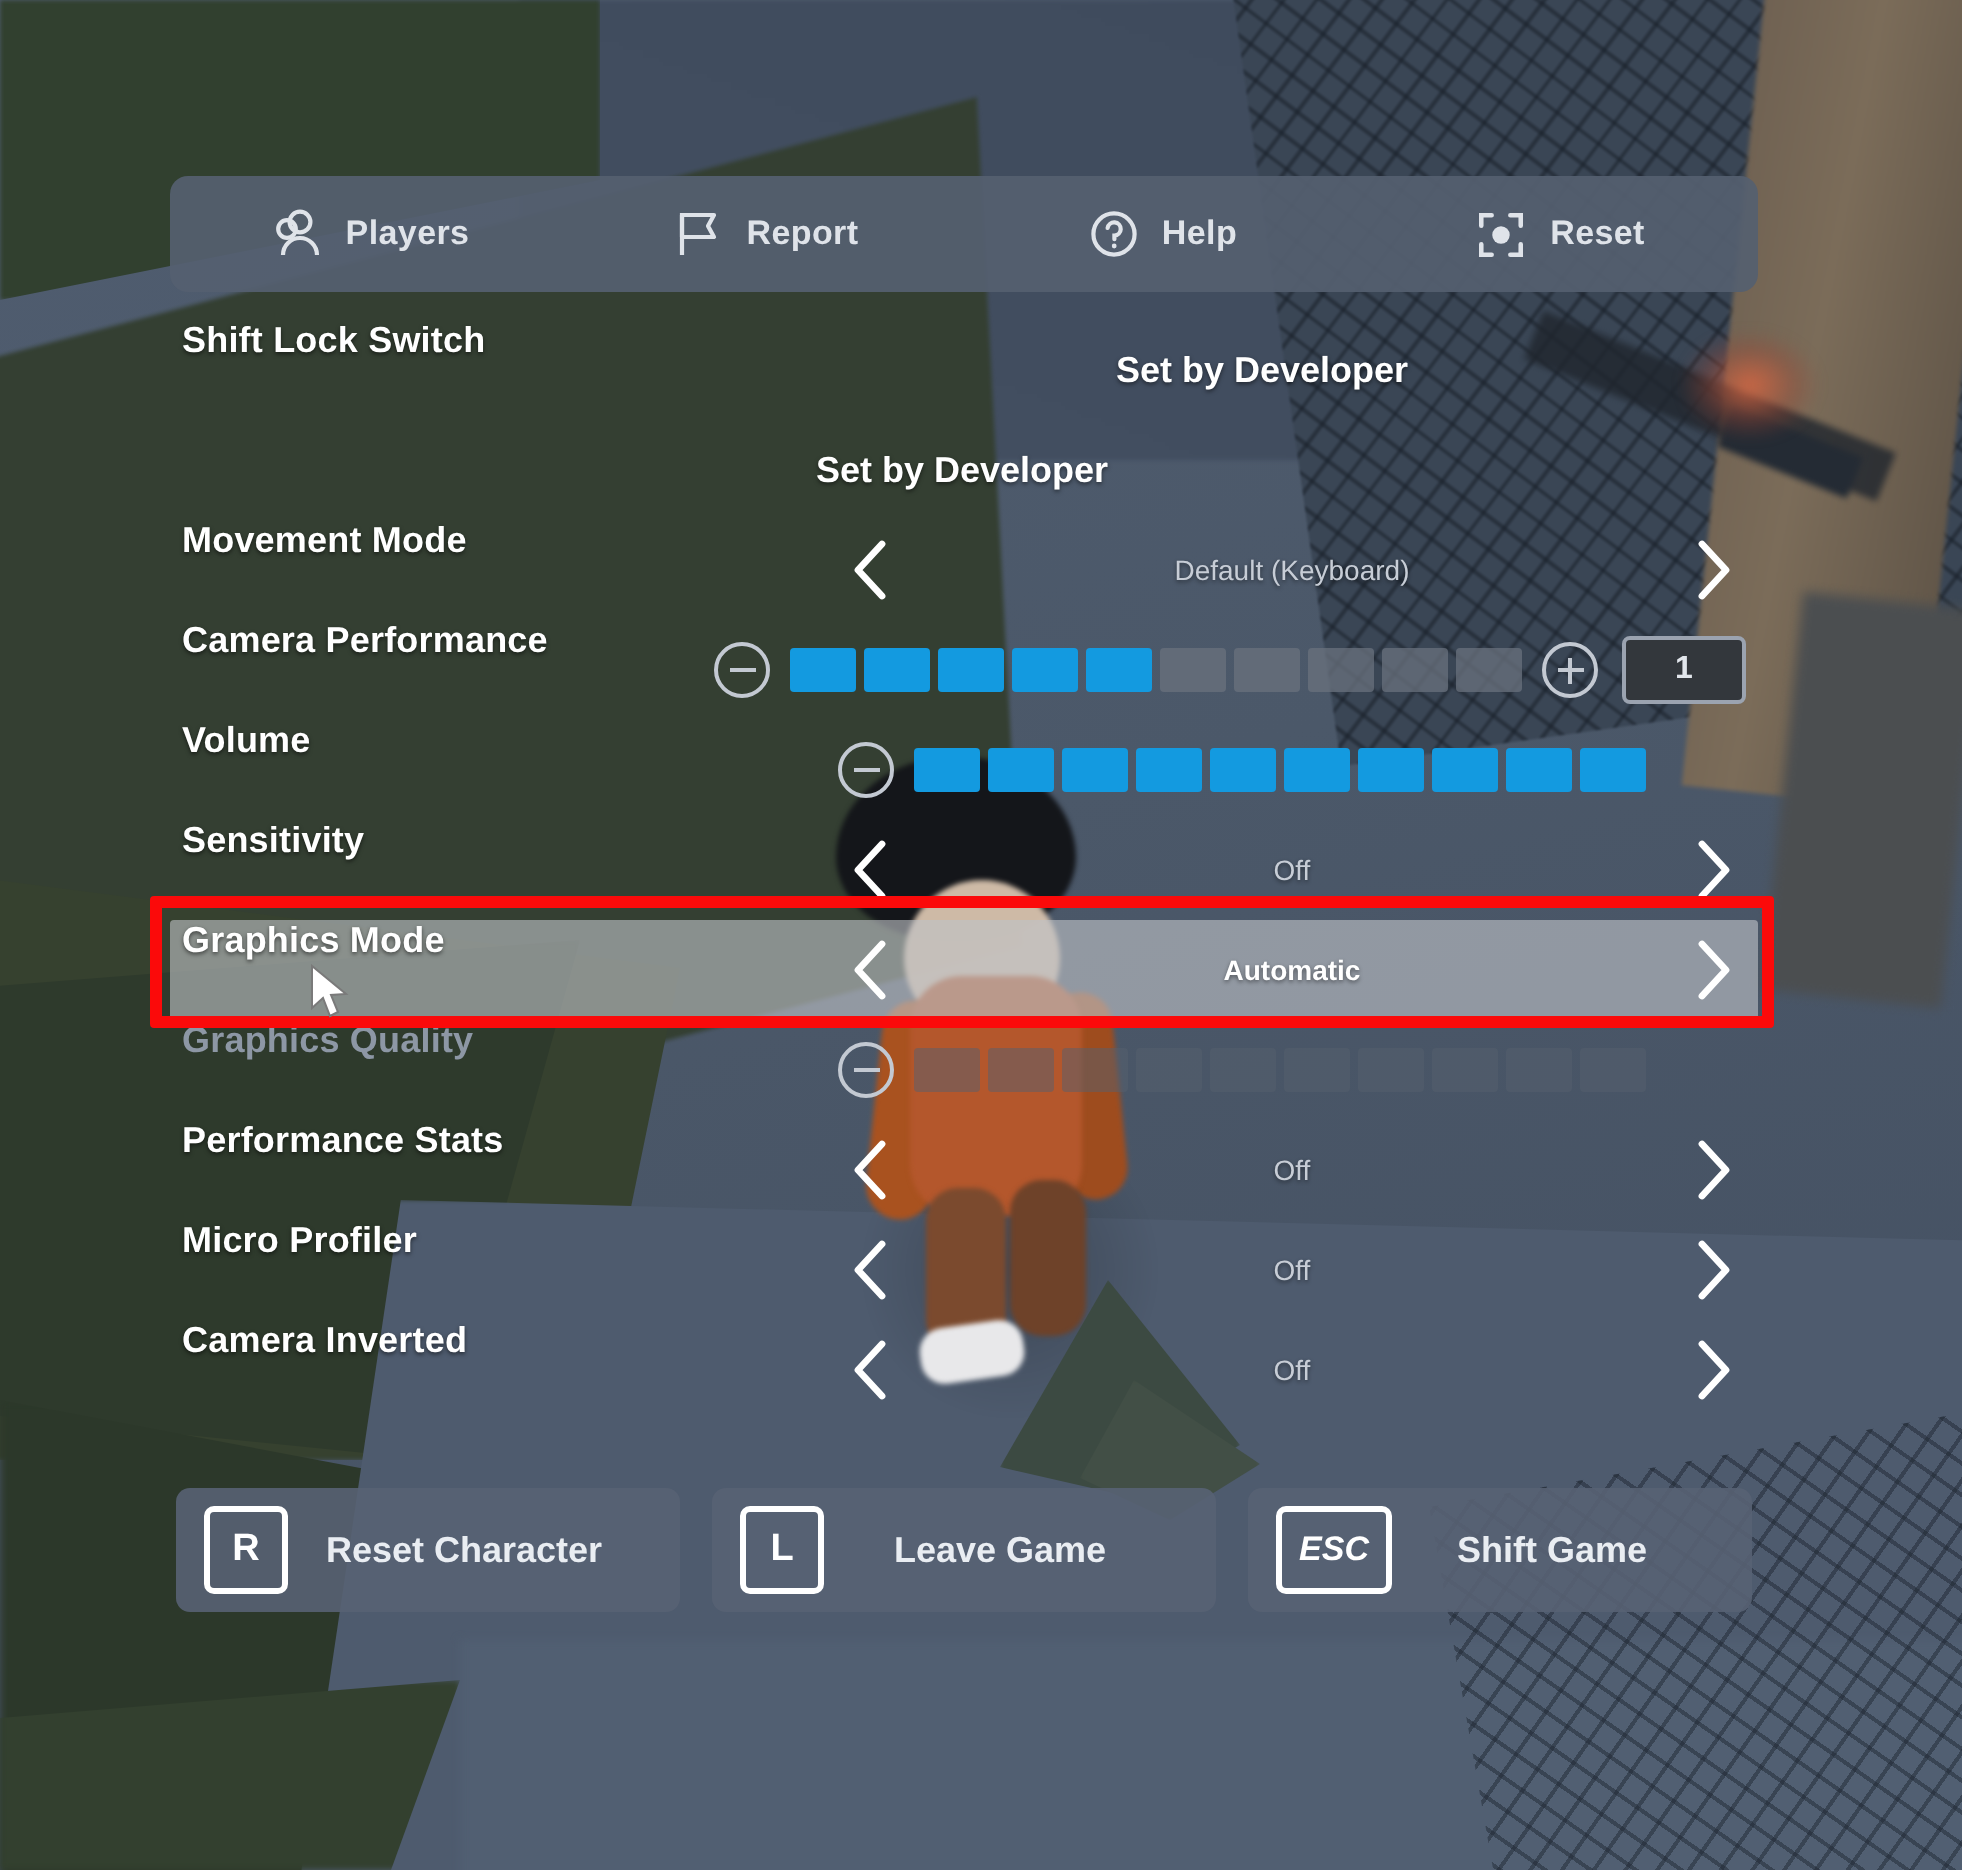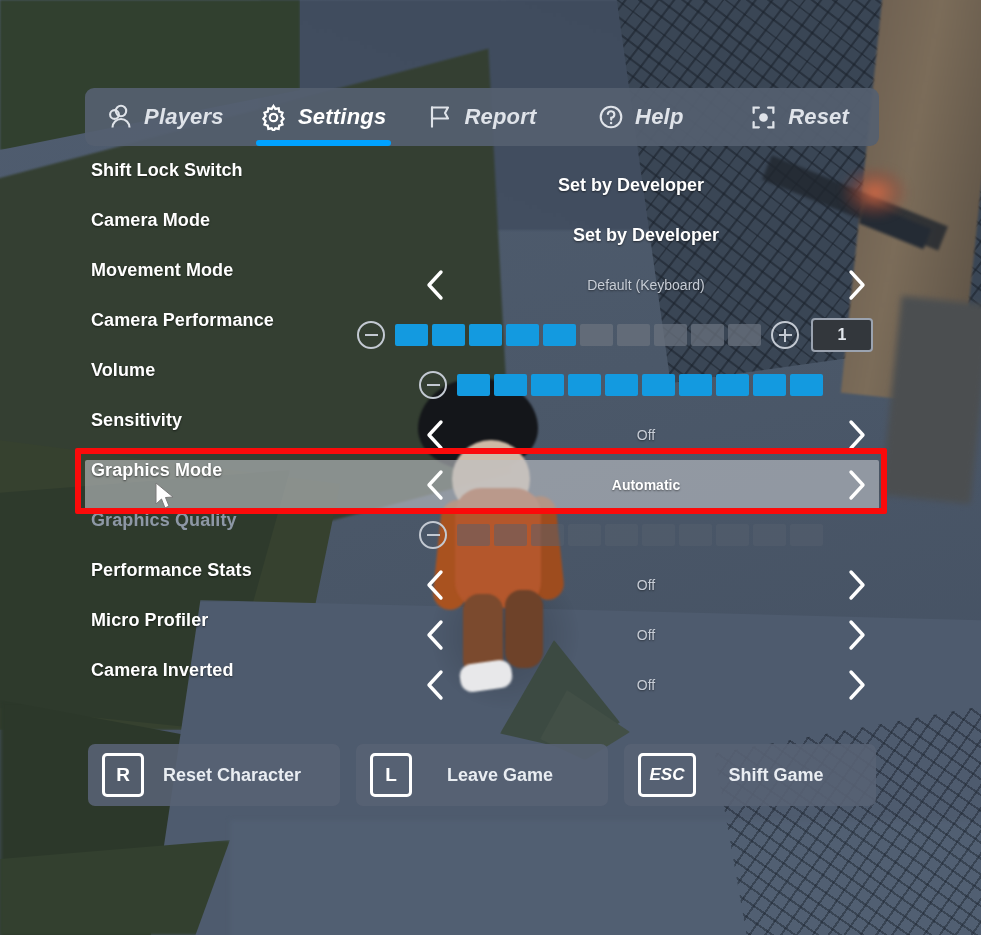--- a/index.html
+++ b/index.html
@@ -216,25 +216,24 @@
     flex: 1;
     display: flex;
     align-items: center;
     justify-content: center;
     gap: 11px;
     position: relative;
     cursor: pointer;
     color: #d9dde4;
   }
   .tab .tlabel {
-    font-size: 22px;
+    font-size: 17px;
     font-weight: bold;
     letter-spacing: .2px;
     color: #dfe3e9;
-    font-style: italic;
   }
   .tab.active .tlabel { color: #ffffff; }
   .tab .ico { display: flex; align-items: center; justify-content: center; }
   .tab .underline {
     position: absolute;
     left: 12px; right: 12px; bottom: 0;
     height: 6px;
     border-radius: 3px;
     background: #00a2ff;
   }
@@ -447,30 +446,20 @@
           <span class="ico">
             <svg width="28" height="28" viewBox="0 0 28 28" fill="none" stroke="#dfe3e9" stroke-width="2.1">
       <circle cx="16" cy="8" r="5.2"></circle>
       <path d="M7.5 24.5 a8.5 8.5 0 0 1 17 0"></path>
       <path d="M11 9.5 a4.6 4.6 0 0 0 0 0"></path>
       <circle cx="9.5" cy="11.5" r="4.4"></circle>
     </svg>
           </span>
           <span class="tlabel">Players</span>
         </div>
-        <div class="tab active">
-          <span class="ico">
-            <svg width="27" height="27" viewBox="0 0 24 24" fill="none" stroke="#ffffff" stroke-width="2">
-      <circle cx="12" cy="12" r="3.3"></circle>
-      <path d="M12 1.8 l1.6 2.6 3-.6 .5 3 2.9 1 -1 2.9 2 2.3 -2 2.3 1 2.9 -2.9 1 -.5 3 -3-.6 -1.6 2.6 -1.6-2.6 -3 .6 -.5-3 -2.9-1 1-2.9 -2-2.3 2-2.3 -1-2.9 2.9-1 .5-3 3 .6z"></path>
-    </svg>
-          </span>
-          <span class="tlabel">Settings</span>
-          <span class="underline"></span>
-        </div>
         <div class="tab">
           <span class="ico">
             <svg width="26" height="26" viewBox="0 0 26 26" fill="none" stroke="#dfe3e9" stroke-width="2.1" stroke-linejoin="round">
       <path d="M5 2.5 L5 23.5"></path>
       <path d="M5 3.5 L21 3.5 L18 9 L21 14.5 L5 14.5 Z"></path>
     </svg>
           </span>
           <span class="tlabel">Report</span>
         </div>
         <div class="tab">
@@ -498,21 +487,20 @@
       </div>
 
     <div class="rows" id="rows">
         <div class="row">
           <div class="rlabel">Shift Lock Switch</div>
           <div class="rctl">
             <div class="val-static shift">Set by Developer</div>
           </div>
         </div>
         <div class="row">
-          <div class="rlabel">Camera Mode</div>
           <div class="rctl">
             <div class="val-static">Set by Developer</div>
           </div>
         </div>
         <div class="row">
           <div class="rlabel">Movement Mode</div>
           <div class="rctl">
             <div class="arrow">
               <svg width="30" height="34" viewBox="0 0 30 34" fill="none" stroke="#ffffff" stroke-width="3.4" stroke-linecap="round" stroke-linejoin="round">
                 <path d="M20 4 L8 17 L20 30"></path>

